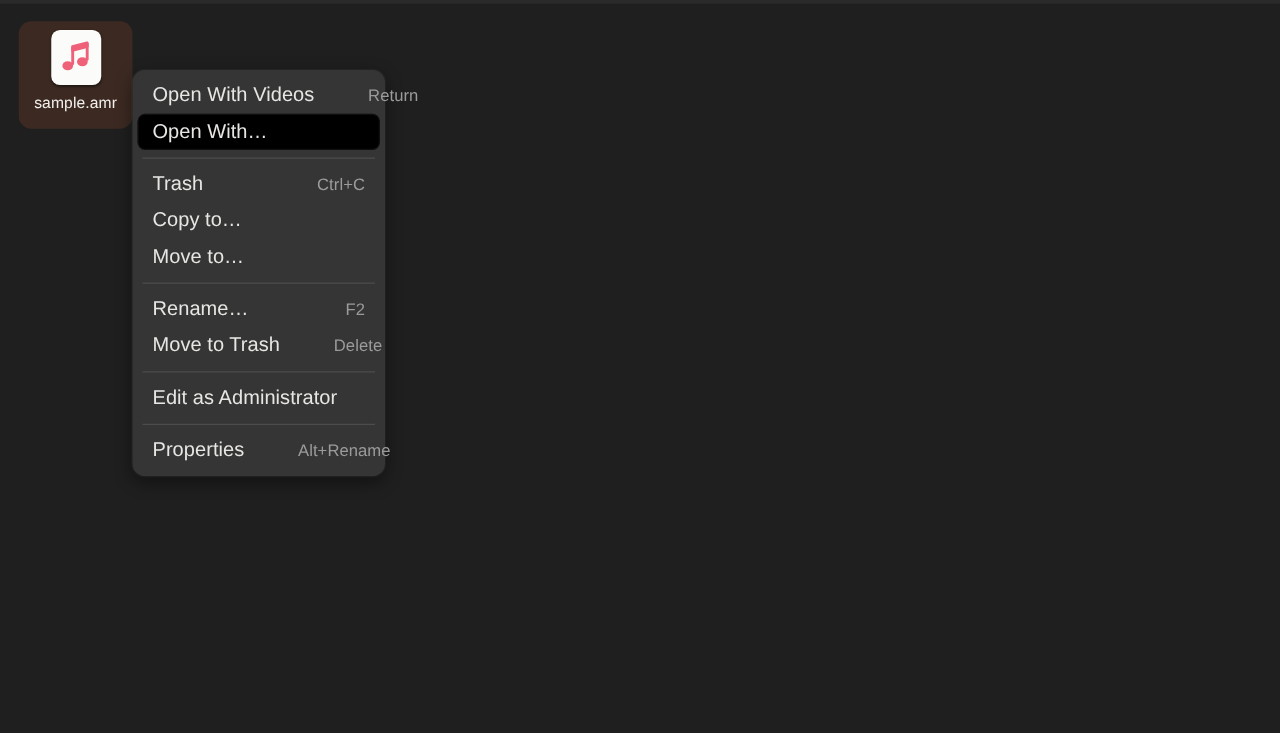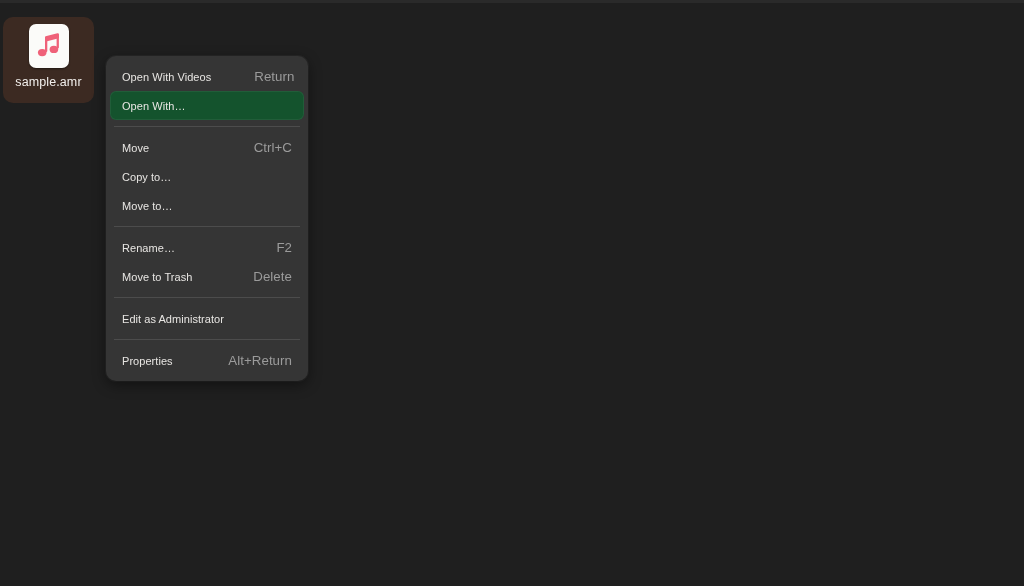--- a/index.html
+++ b/index.html
@@ -27,21 +27,21 @@
     position: absolute;
     top: 0; left: 0;
     width: 1024px;
     height: 3px;
     background: #2a2a2a;
   }
 
   
   #desktop-icon {
     position: absolute;
-    left: 3px;
+    left: 15px;
     top: 17px;
     width: 91px;
     height: 86px;
     border-radius: 10px;
     background: #3c2a22;
     display: flex;
     flex-direction: column;
     align-items: center;
     justify-content: flex-start;
     box-sizing: border-box;
@@ -92,35 +92,35 @@
     align-items: center;
     justify-content: space-between;
     height: 29px;
     padding: 0 12px;
     border-radius: 6px;
     box-sizing: border-box;
     cursor: default;
     user-select: none;
   }
   .menu-item .label {
-    font-size: 11px;
+    font-size: 16px;
     color: #e8e6e3;
     white-space: nowrap;
     letter-spacing: .05px;
   }
   .menu-item .accel {
     font-size: 13.3px;
     color: #9b9b9b;
     white-space: nowrap;
     margin-left: 16px;
     letter-spacing: .05px;
     padding-left: 27px;
   }
   .menu-item.highlight {
-    background: #14532d;
+    background: #000000;
     box-shadow: inset 0 0 0 1px rgba(255,255,255,0.06);
   }
   .separator {
     height: 1px;
     background: #4c4c4c;
     margin: 6px 8px 6px 8px;
   }
 </style>
 </head>
 <body>
@@ -153,21 +153,21 @@
       <div class="menu-item highlight">
         <span class="label">Open With…</span>
         <span class="accel"></span>
       </div>
     </div>
 
     <div class="separator"></div>
 
     <div class="menu-section">
       <div class="menu-item">
-        <span class="label">Move</span>
+        <span class="label">Trash</span>
         <span class="accel">Ctrl+C</span>
       </div>
       <div class="menu-item">
         <span class="label">Copy to…</span>
         <span class="accel"></span>
       </div>
       <div class="menu-item">
         <span class="label">Move to…</span>
         <span class="accel"></span>
       </div>
@@ -193,18 +193,18 @@
         <span class="label">Edit as Administrator</span>
         <span class="accel"></span>
       </div>
     </div>
 
     <div class="separator"></div>
 
     <div class="menu-section">
       <div class="menu-item">
         <span class="label">Properties</span>
-        <span class="accel">Alt+Return</span>
+        <span class="accel">Alt+Rename</span>
       </div>
     </div>
 
   </div>
 </div>
 
 </body></html>

